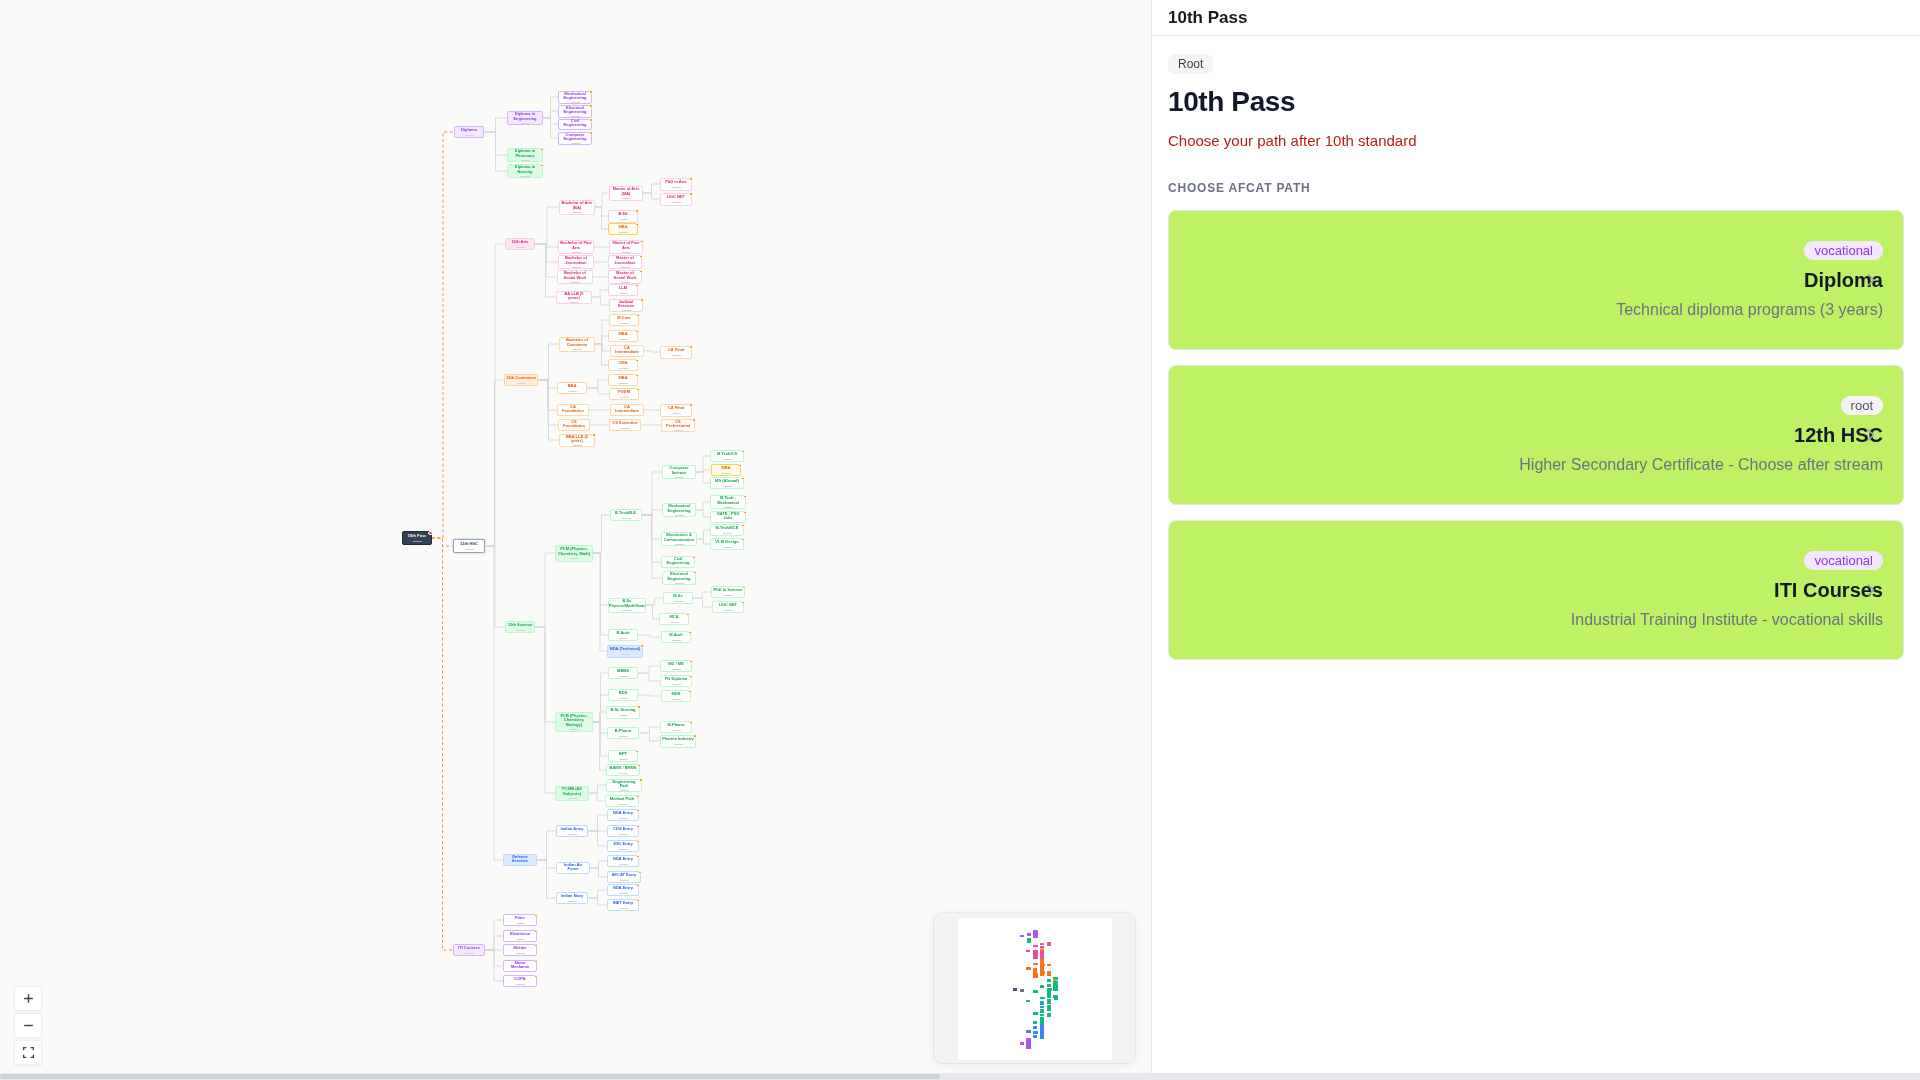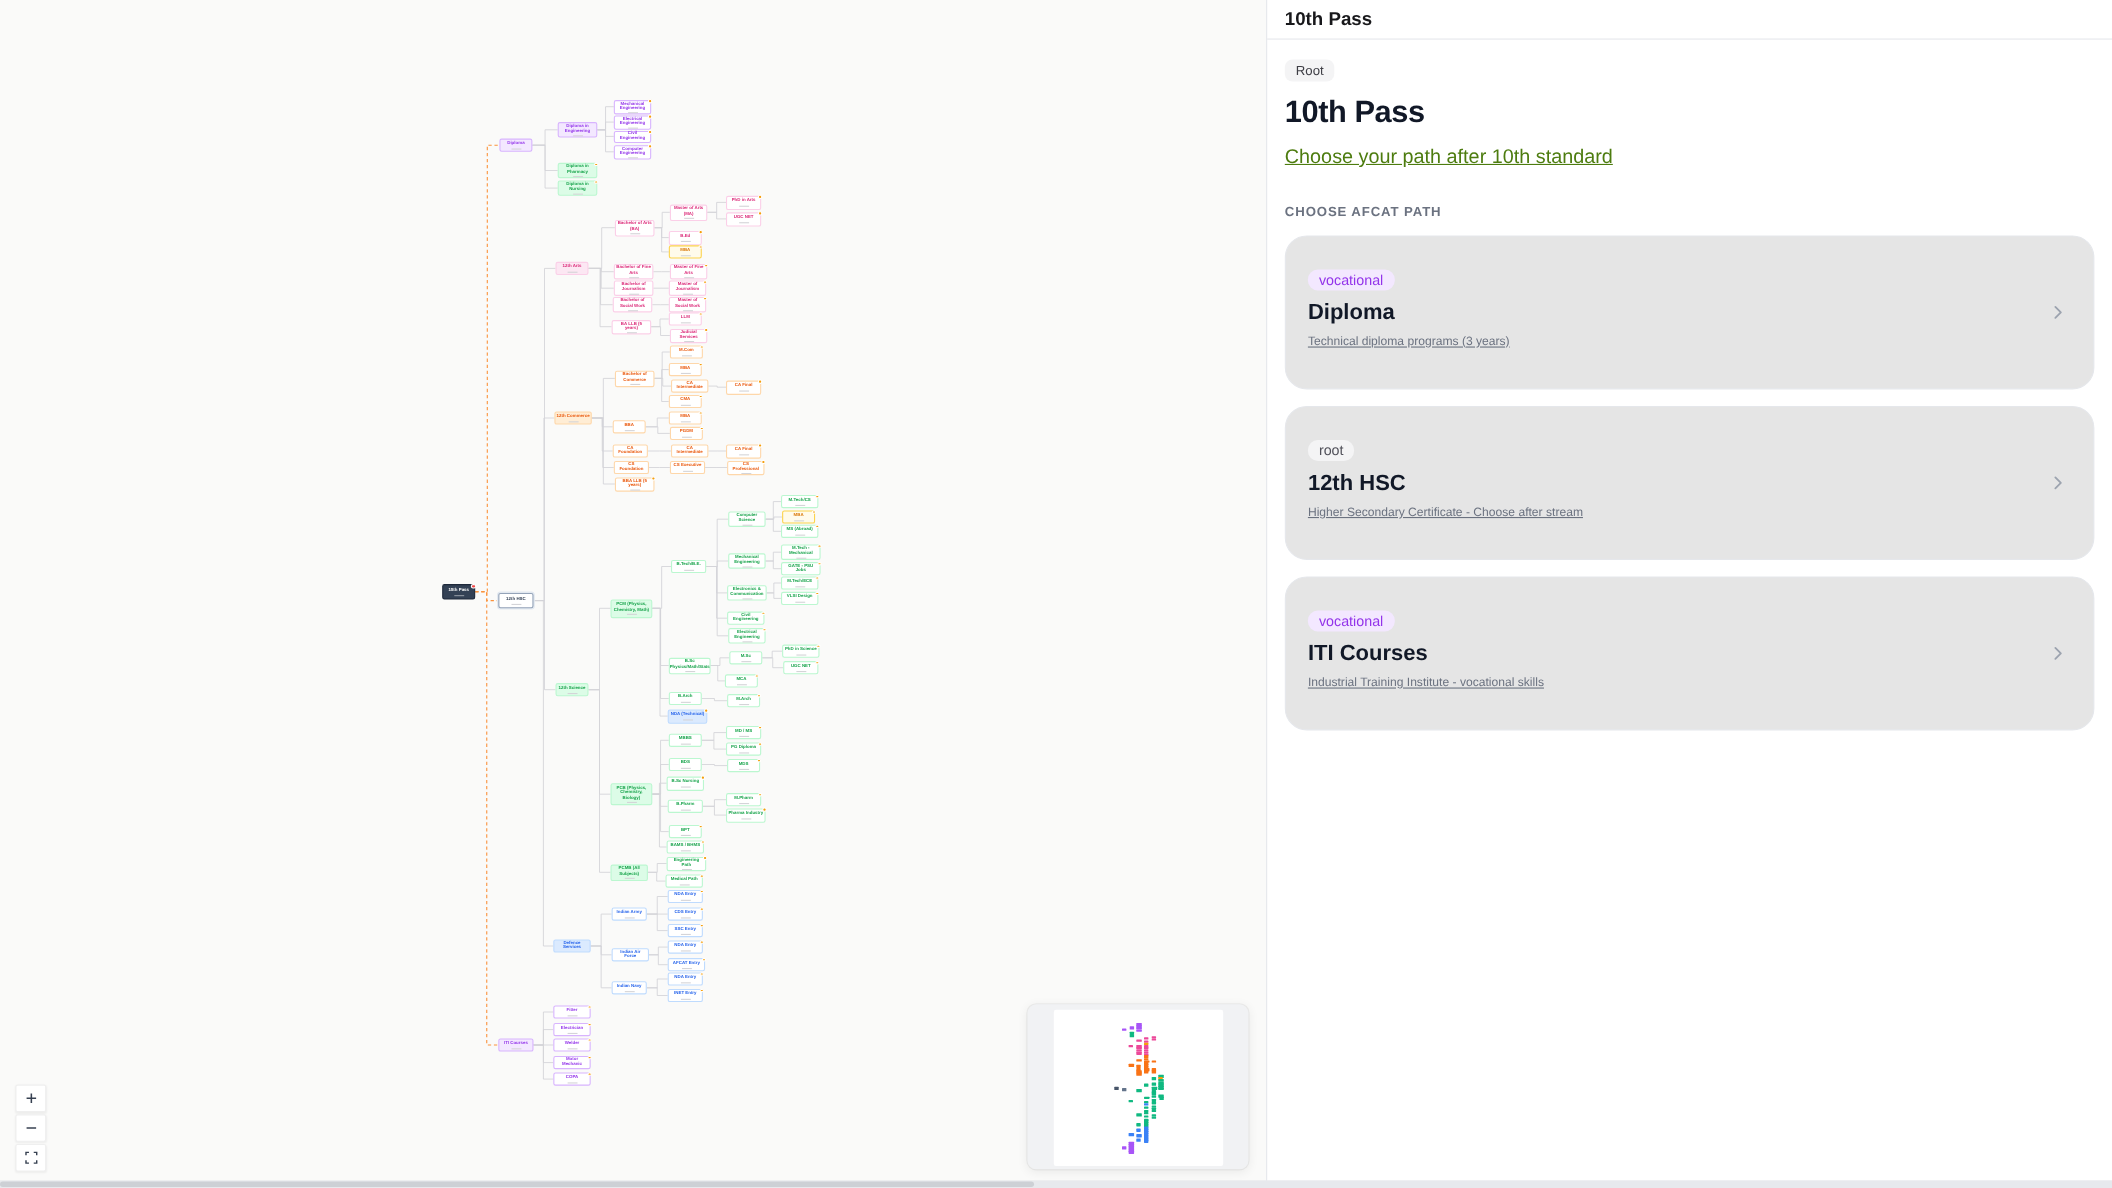--- a/index.html
+++ b/index.html
@@ -48,31 +48,31 @@
   .panel { position:absolute; left:1151px; top:0; width:769px; height:1080px;
            background:#ffffff; border-left:1px solid #e5e7eb; }
   .panel-header { height:36px; display:flex; align-items:center; padding:0 16px;
                   border-bottom:1px solid #e5e7eb; }
   .panel-header h2 { font-size:17px; font-weight:bold; color:#18181b; }
   .panel-body { padding:18px 16px 16px 16px; }
   .root-badge { display:inline-block; background:#f4f4f5; color:#3f3f46; font-size:12px;
                 padding:3px 10px; border-radius:7px; }
   .detail-title { font-size:28px; font-weight:bold; color:#111827; margin-top:12px;
                   letter-spacing:-0.4px; }
-  .detail-sub { font-size:18px; color:#4d7c0f; margin-top:14px;text-decoration:underline; }
+  .detail-sub { font-size:15px; color:#b91c1c; margin-top:14px; }
   .section-label { font-size:12px; font-weight:bold; color:#6b7280; letter-spacing:0.8px;
                    margin-top:32px; }
   .cards { margin-top:15px; display:flex; flex-direction:column; gap:15px; }
-  .card { position:relative; height:140px; border:1px solid #e5e7eb; border-radius:20px;
-          background:#e5e5e5; padding:30px 20px; cursor:pointer; }
+  .card { position:relative; height:140px; border:1px solid #e5e7eb; border-radius:8px;
+          background:#bef264; padding:30px 20px; cursor:pointer;text-align:right; }
   .tag { display:inline-block; font-size:13px; padding:2px 10px; border-radius:9px; }
   .tag-purple { background:#f3e8ff; color:#9333ea; }
   .tag-gray   { background:#f4f4f5; color:#52525b; }
   .card-title { font-size:20px; font-weight:bold; color:#111827; margin-top:9px; }
-  .card-desc  { font-size:11px; color:#6b7280; margin-top:9px;text-decoration:underline; }
+  .card-desc  { font-size:16px; color:#6b7280; margin-top:9px; }
   .card .chev { position:absolute; right:22px; top:50%; margin-top:-10px; color:#9ca3af; }
 
   
   .hscroll { position:absolute; left:0; bottom:0; width:1920px; height:7px; background:#e7e9ed; }
   .hscroll .thumb { position:absolute; left:0; top:1px; height:5px; width:940px;
                     background:#cdd0d5; border-radius:3px; }
 </style>
 </head>
 <body>
 

